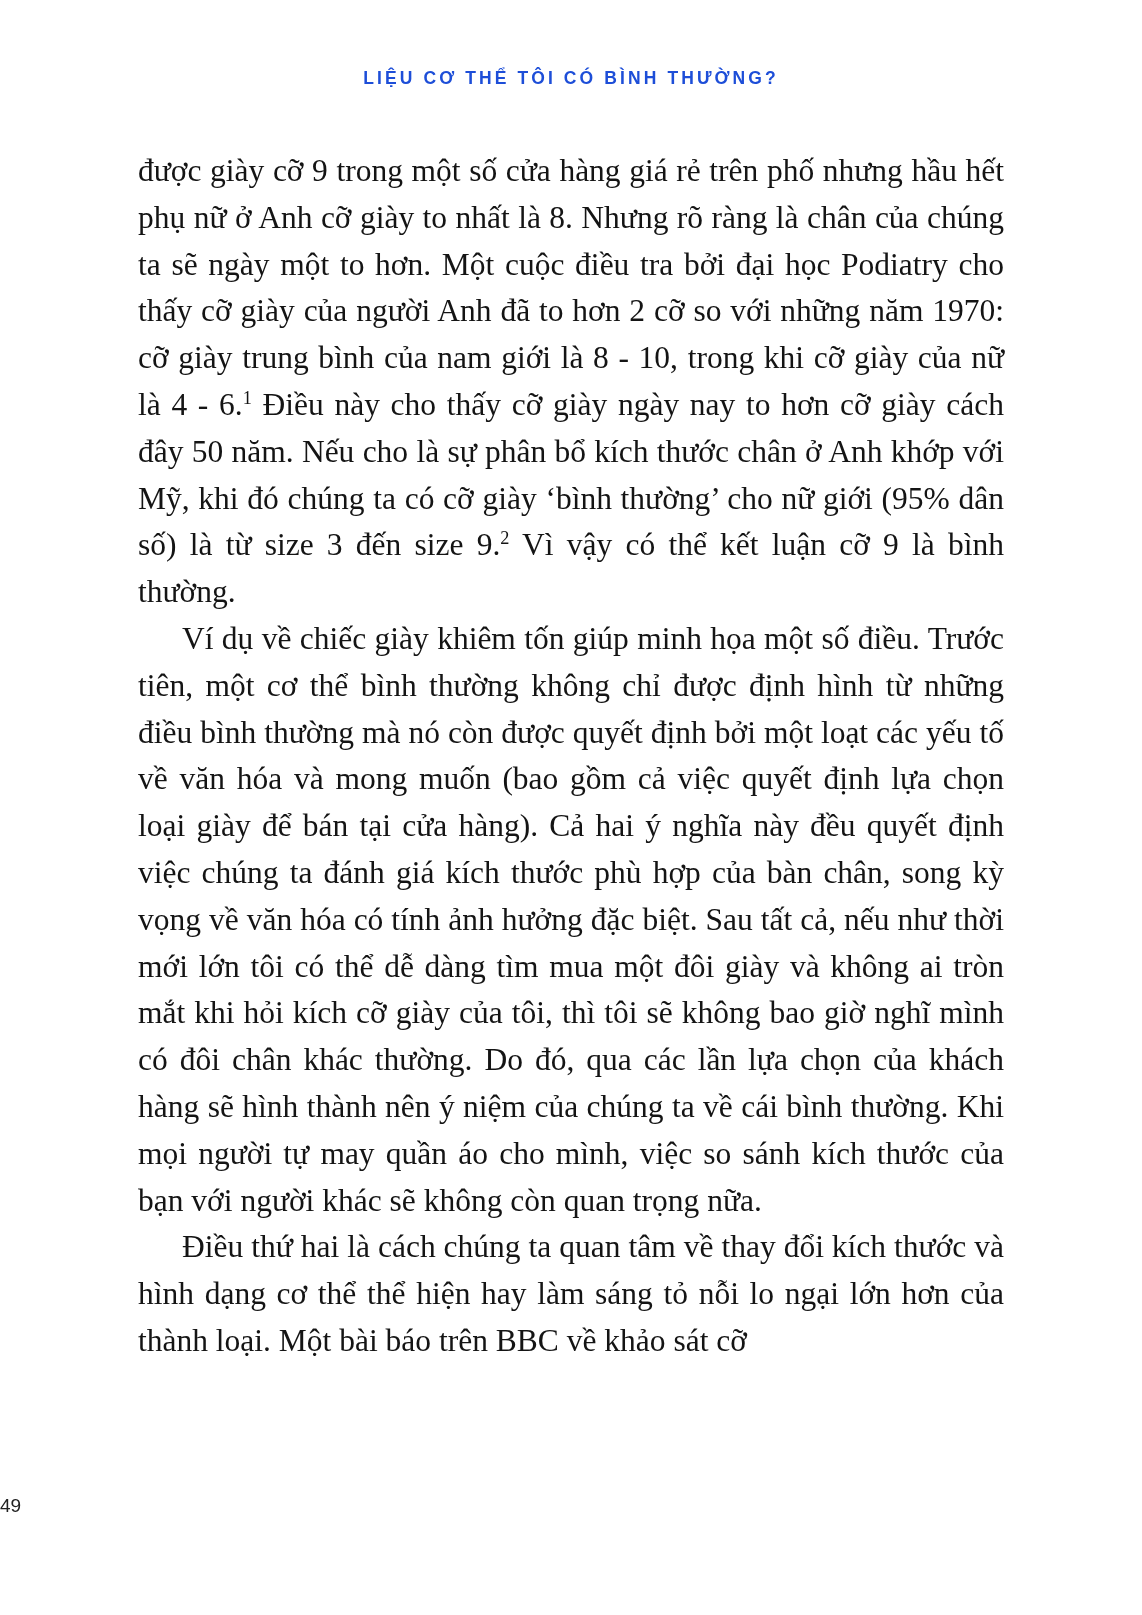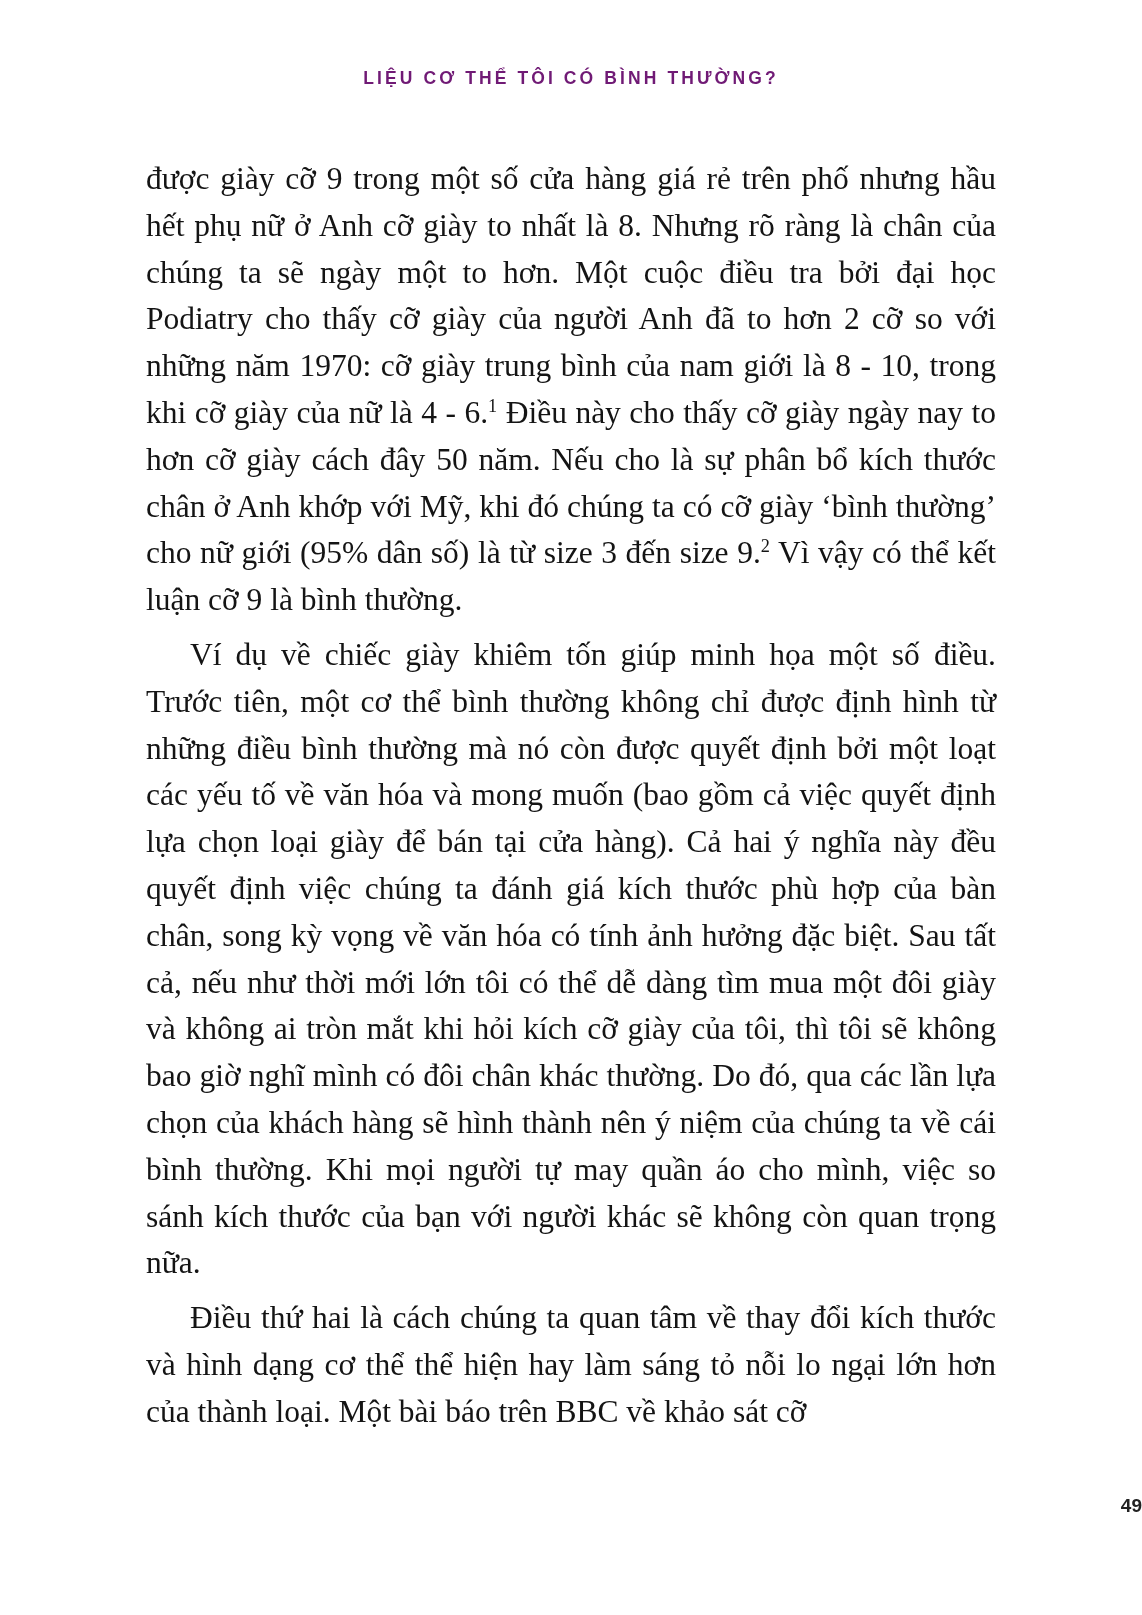--- a/index.html
+++ b/index.html
@@ -25,53 +25,53 @@
   .running-head {
     position: absolute;
     top: 68px;
     left: 0;
     width: 100%;
     text-align: center;
     font-family: "Liberation Sans", sans-serif;
     font-size: 17.5px;
     font-weight: bold;
     letter-spacing: 3.1px;
-    color: #701a75;
+    color: #1d4ed8;
   }
   .body-text {
     position: absolute;
     top: 148px;
     left: 138px;
     width: 866px;
     font-size: 31.5px;
     line-height: 46.8px;
     text-align: justify;
     text-justify: inter-word;
     color: #141414;
   }
   .body-text p {
-    margin: 8px;
+    margin: 0;
   }
   .body-text p.indent {
     text-indent: 44px;
   }
   sup {
     font-size: 0.58em;
     vertical-align: super;
     line-height: 0;
   }
   .folio {
     position: absolute;
     bottom: 98px;
     left: 0;
     width: 100%;
-    text-align: right;
+    text-align: left;
     font-family: "Liberation Sans", sans-serif;
     font-size: 19px;
-    font-weight: bold;
+    font-weight: normal;
     color: #222222;
   }
 </style>
 </head>
 <body>
 
 <div class="page">
 
   <div class="running-head">LIỆU CƠ THỂ TÔI CÓ BÌNH THƯỜNG?</div>
 

